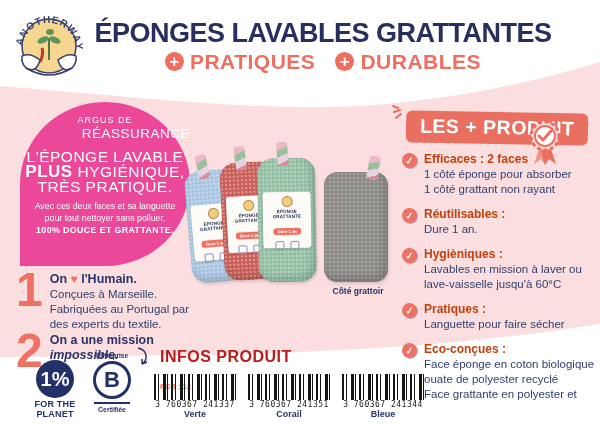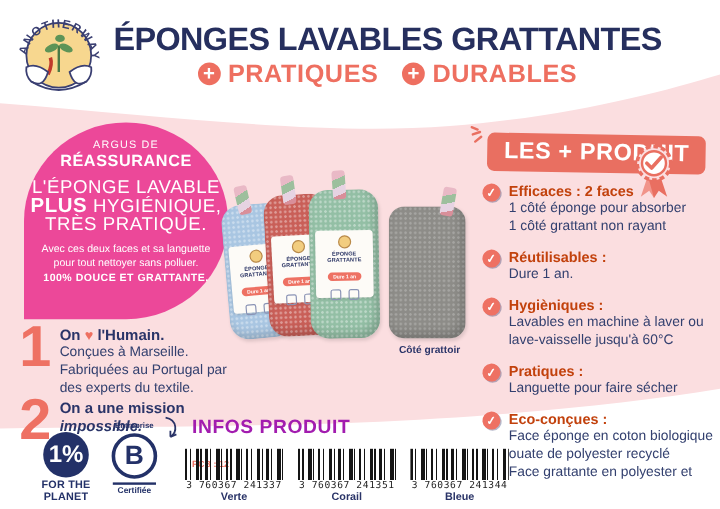--- a/index.html
+++ b/index.html
@@ -19,21 +19,21 @@
     border-radius:50%; align-items:center; justify-content:center; font-size:17px; font-weight:800; line-height:1;}
   .subtitle .word{line-height:1;}
   .subtitle .gap{width:8px;}
 
   
   .blob{position:absolute; left:20px; top:102px; width:170px; height:164px;
     background:#ec4899; border-radius:50% 50% 50% 0; color:#fff; text-align:center;
     padding-top:0; box-sizing:border-box;}
   .blob-inner{padding-top:13px;}
   .kicker{font-size:9px; letter-spacing:1px;}
-  .kicker-bold{font-size:13.5px; font-weight:700; letter-spacing:0.5px; margin-top:1px;}
+  .kicker-bold{font-size:13.5px; font-weight:400; letter-spacing:0.5px; margin-top:1px;text-align:right;}
   .headline{margin-top:8px; font-size:15.5px; line-height:15px; letter-spacing:0.5px;}
   .headline .hl-bold{font-weight:800; font-size:17px;}
   .blob-body{margin-top:7px; font-size:8.8px; line-height:11.5px;}
   .blob-body-bold{font-size:8.8px; font-weight:800; letter-spacing:0.4px; margin-top:1px;}
 
   
   .mission-item{position:absolute; display:flex; gap:9px;}
   .mi-1{left:16px; top:270px;}
   .mi-2{left:16px; top:331px;}
   .m-num{font-size:48px; font-weight:800; color:#ee7163; line-height:0.82; letter-spacing:-2px;}
@@ -70,21 +70,21 @@
   .s-title{font-size:4.6px; font-weight:800; color:#263061; letter-spacing:0.1px;}
   .s-badge{display:inline-block; margin-top:2px; background:#ee7163; color:#fff; font-size:4.2px;
     font-weight:700; border-radius:4px; padding:1px 4px;}
   .s-icons{display:flex; justify-content:center; gap:6px; margin-top:4px;}
   .s-ico{width:7px; height:7px; border:1px solid #8a93b5; border-radius:2px;}
   .caption{position:absolute; left:138px; top:136px; width:80px; text-align:center;
     font-size:8.5px; font-weight:700; color:#2a3468;}
 
   
   .infos{position:absolute; left:160px; top:348px; width:260px;}
-  .infos-title{margin:0; font-size:16px; font-weight:800; color:#a21caf; letter-spacing:0.5px;}
+  .infos-title{margin:0; font-size:16px; font-weight:800; color:#b91c1c; letter-spacing:0.5px;}
   .pcb{font-size:7.5px; font-weight:700; color:#ee6f60; margin-top:16px;}
   .barcodes{position:absolute; left:-6px; top:26px; display:flex; gap:12px;}
   .barcode{width:82px; text-align:center;}
   .bars{height:26px; background:
     repeating-linear-gradient(90deg,#151515 0 2px,transparent 2px 4px,#151515 4px 5px,transparent 5px 9px,
     #151515 9px 12px,transparent 12px 13px,#151515 13px 14px,transparent 14px 17px);}
   .bc-num{font-size:8px; color:#1c1c1c; letter-spacing:0.5px; margin-top:0px; font-family:"DejaVu Sans Mono", monospace;}
   .bc-label{font-size:9px; font-weight:700; color:#2a3468; margin-top:0px;}
 
   
@@ -289,21 +289,21 @@
       <span class="check">✓</span>
       <div class="pi-text">
         <div class="pi-title">Réutilisables :</div>
         <div class="pi-line">Dure 1 an.</div>
       </div>
     </div>
     <div class="plus-item">
       <span class="check">✓</span>
       <div class="pi-text">
         <div class="pi-title">Hygièniques :</div>
-        <div class="pi-line">Lavables en machine à laver ou</div>
+        <div class="pi-line">Lavables en mission à laver ou</div>
         <div class="pi-line">lave-vaisselle jusqu'à 60°C</div>
       </div>
     </div>
     <div class="plus-item">
       <span class="check">✓</span>
       <div class="pi-text">
         <div class="pi-title">Pratiques :</div>
         <div class="pi-line">Languette pour faire sécher</div>
       </div>
     </div>

